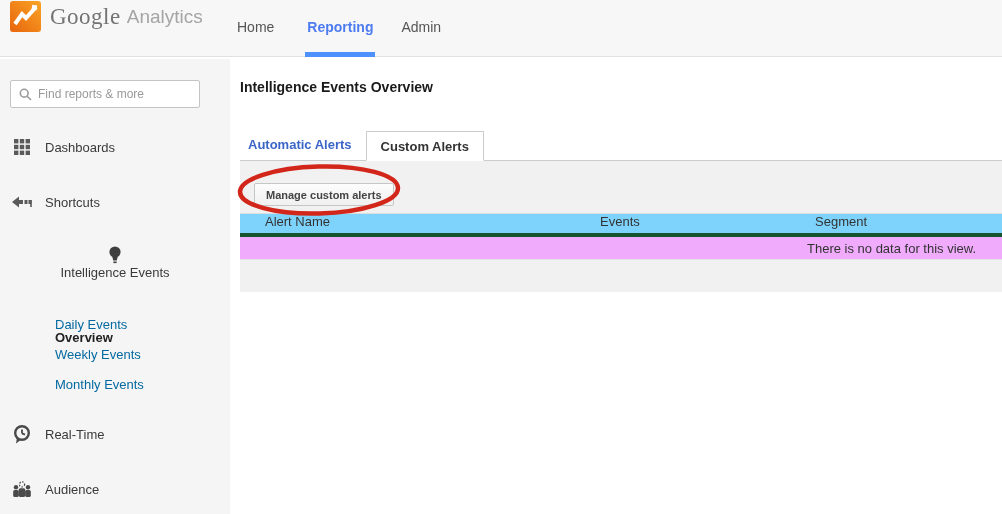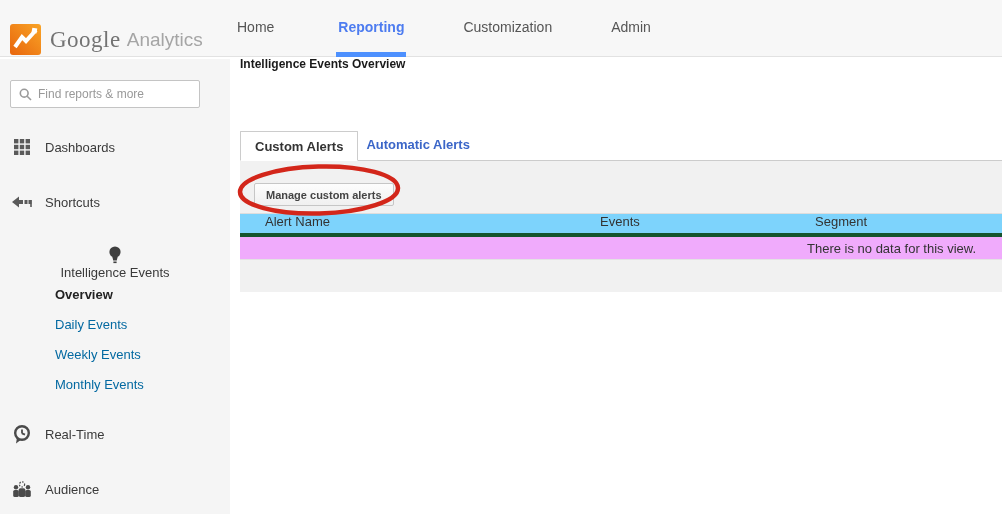--- a/index.html
+++ b/index.html
@@ -2,25 +2,25 @@
 <html><head>
 <meta charset="utf-8">
 <style>
   * { margin:0; padding:0; box-sizing:border-box; }
   html,body { width:1002px; height:514px; overflow:hidden; background:#fff;
               font-family:"Liberation Sans", sans-serif; }
 
   
   .topbar { position:absolute; left:0; top:0; width:1002px; height:57px;
             background:#f7f7f7; border-bottom:1px solid #e2e2e2; }
-  .logo { position:absolute; left:10px; top:24px; display:flex; align-items:center; cursor:pointer; }
+  .logo { position:absolute; left:10px; top:1px; display:flex; align-items:center; cursor:pointer; }
   .logo-mark { width:31px; height:31px; margin-right:9px; }
   .logo-google { font-family:"Liberation Serif", serif; font-size:23px; color:#737373; letter-spacing:0.5px; }
   .logo-analytics { font-size:19px; color:#a5a5a5; margin-left:6px; font-weight:300; }
-  .topnav { position:absolute; left:237px; top:0; height:57px; display:flex;gap:31px; }
+  .topnav { position:absolute; left:237px; top:0; height:57px; display:flex; }
   .nav-item { position:relative; height:57px; line-height:55px; font-size:14px;
               color:#555; cursor:pointer; }
   .nav-item.n0 { margin-right:33px; }
   .nav-item.n1 { margin-right:28px; }
   .nav-item.n2 { margin-right:28px; }
   .nav-item.active { color:#4d7cf0; font-weight:bold; }
   .nav-underline { position:absolute; left:-2px; right:-2px; bottom:0; height:5px; background:#4d90fe; }
 
   
   .sidebar { position:absolute; left:0; top:59px; width:261px; height:457px;
@@ -36,25 +36,25 @@
                   background:#fafafa; border:1px solid #ccc; border-radius:2px;
                   display:flex; align-items:center; justify-content:center; cursor:pointer; }
   .collapse-tri { width:0; height:0; border-top:4px solid transparent;
                   border-bottom:4px solid transparent; border-right:5px solid #666; }
   .side-item { position:absolute; left:0; width:230px; height:22px; display:flex;
                align-items:center; cursor:pointer; font-size:13px; color:#3a3a3a; }
   .side-item .ico { width:20px; margin-left:12px; margin-right:13px; display:flex;
                     align-items:center; justify-content:center; }
   .side-sub { position:absolute; left:55px; height:16px; line-height:16px;
               font-size:13px; color:#0369a1; cursor:pointer; }
-  .side-sub.active { font-weight:bold; color:#222; }
+  .side-sub.active { font-weight:bold; color:#222;margin-top:43px; }
 
   
   .content { position:absolute; left:230px; top:57px; width:772px; height:457px; background:#fff; }
-  .page-title { position:absolute; left:10px; top:0; font-size:12px; font-weight:bold; color:#1a1a1a; }
+  .page-title { position:absolute; left:10px; top:22px; font-size:14px; font-weight:bold; color:#1a1a1a; }
 
   .tabs { position:absolute; left:10px; top:73px; right:0; height:31px;
           border-bottom:1px solid #ccc; display:flex; align-items:flex-end; }
   .tab { height:30px; line-height:30px; font-size:13px; font-weight:bold; cursor:pointer; }
   .tab.link { color:#3b66c8; padding:0 8px 0 8px; margin-right:6px; }
   .tab.active { background:#fff; border:1px solid #ccc; border-bottom:1px solid #fff;
                 color:#333; padding:0 14px; margin-bottom:-1px; border-radius:1px 1px 0 0; }
 
   .panel { position:absolute; left:10px; top:104px; right:0; height:131px; background:#f1f1f1; }
   .toolbar { position:absolute; left:0; top:0; right:0; height:52px; }
@@ -92,21 +92,20 @@
     </svg>
     <span class="logo-google">Google</span>
     <span class="logo-analytics">Analytics</span>
   </div>
   <div class="topnav">
     <div class="nav-item n0">Home</div>
     <div class="nav-item n1 active">
       <span>Reporting</span>
       <span class="nav-underline"></span>
     </div>
-    <div class="nav-item n2">Customization</div>
     <div class="nav-item">Admin</div>
   </div>
 </div>
 
 <div class="sidebar">
   <div class="searchbox">
     <svg width="13" height="13" viewBox="0 0 13 13">
       <circle cx="5.2" cy="5.2" r="3.9" fill="none" stroke="#9a9a9a" stroke-width="1.6"></circle>
       <line x1="8.2" y1="8.2" x2="12" y2="12" stroke="#9a9a9a" stroke-width="1.6"></line>
     </svg>
@@ -185,22 +184,22 @@
       </svg>
     </span>
     <span>Audience</span>
   </div>
 </div>
 
 <div class="content">
   <div class="page-title">Intelligence Events Overview</div>
 
   <div class="tabs">
+    <div class="tab link">Automatic Alerts</div>
     <div class="tab active">Custom Alerts</div>
-    <div class="tab link">Automatic Alerts</div>
   </div>
 
   <div class="panel">
     <div class="toolbar">
       <button class="manage-btn">Manage custom alerts</button>
     </div>
     <div class="table">
       <div class="thead">
         <div class="col-alert">Alert Name</div>
         <div class="col-metric">Events</div>

